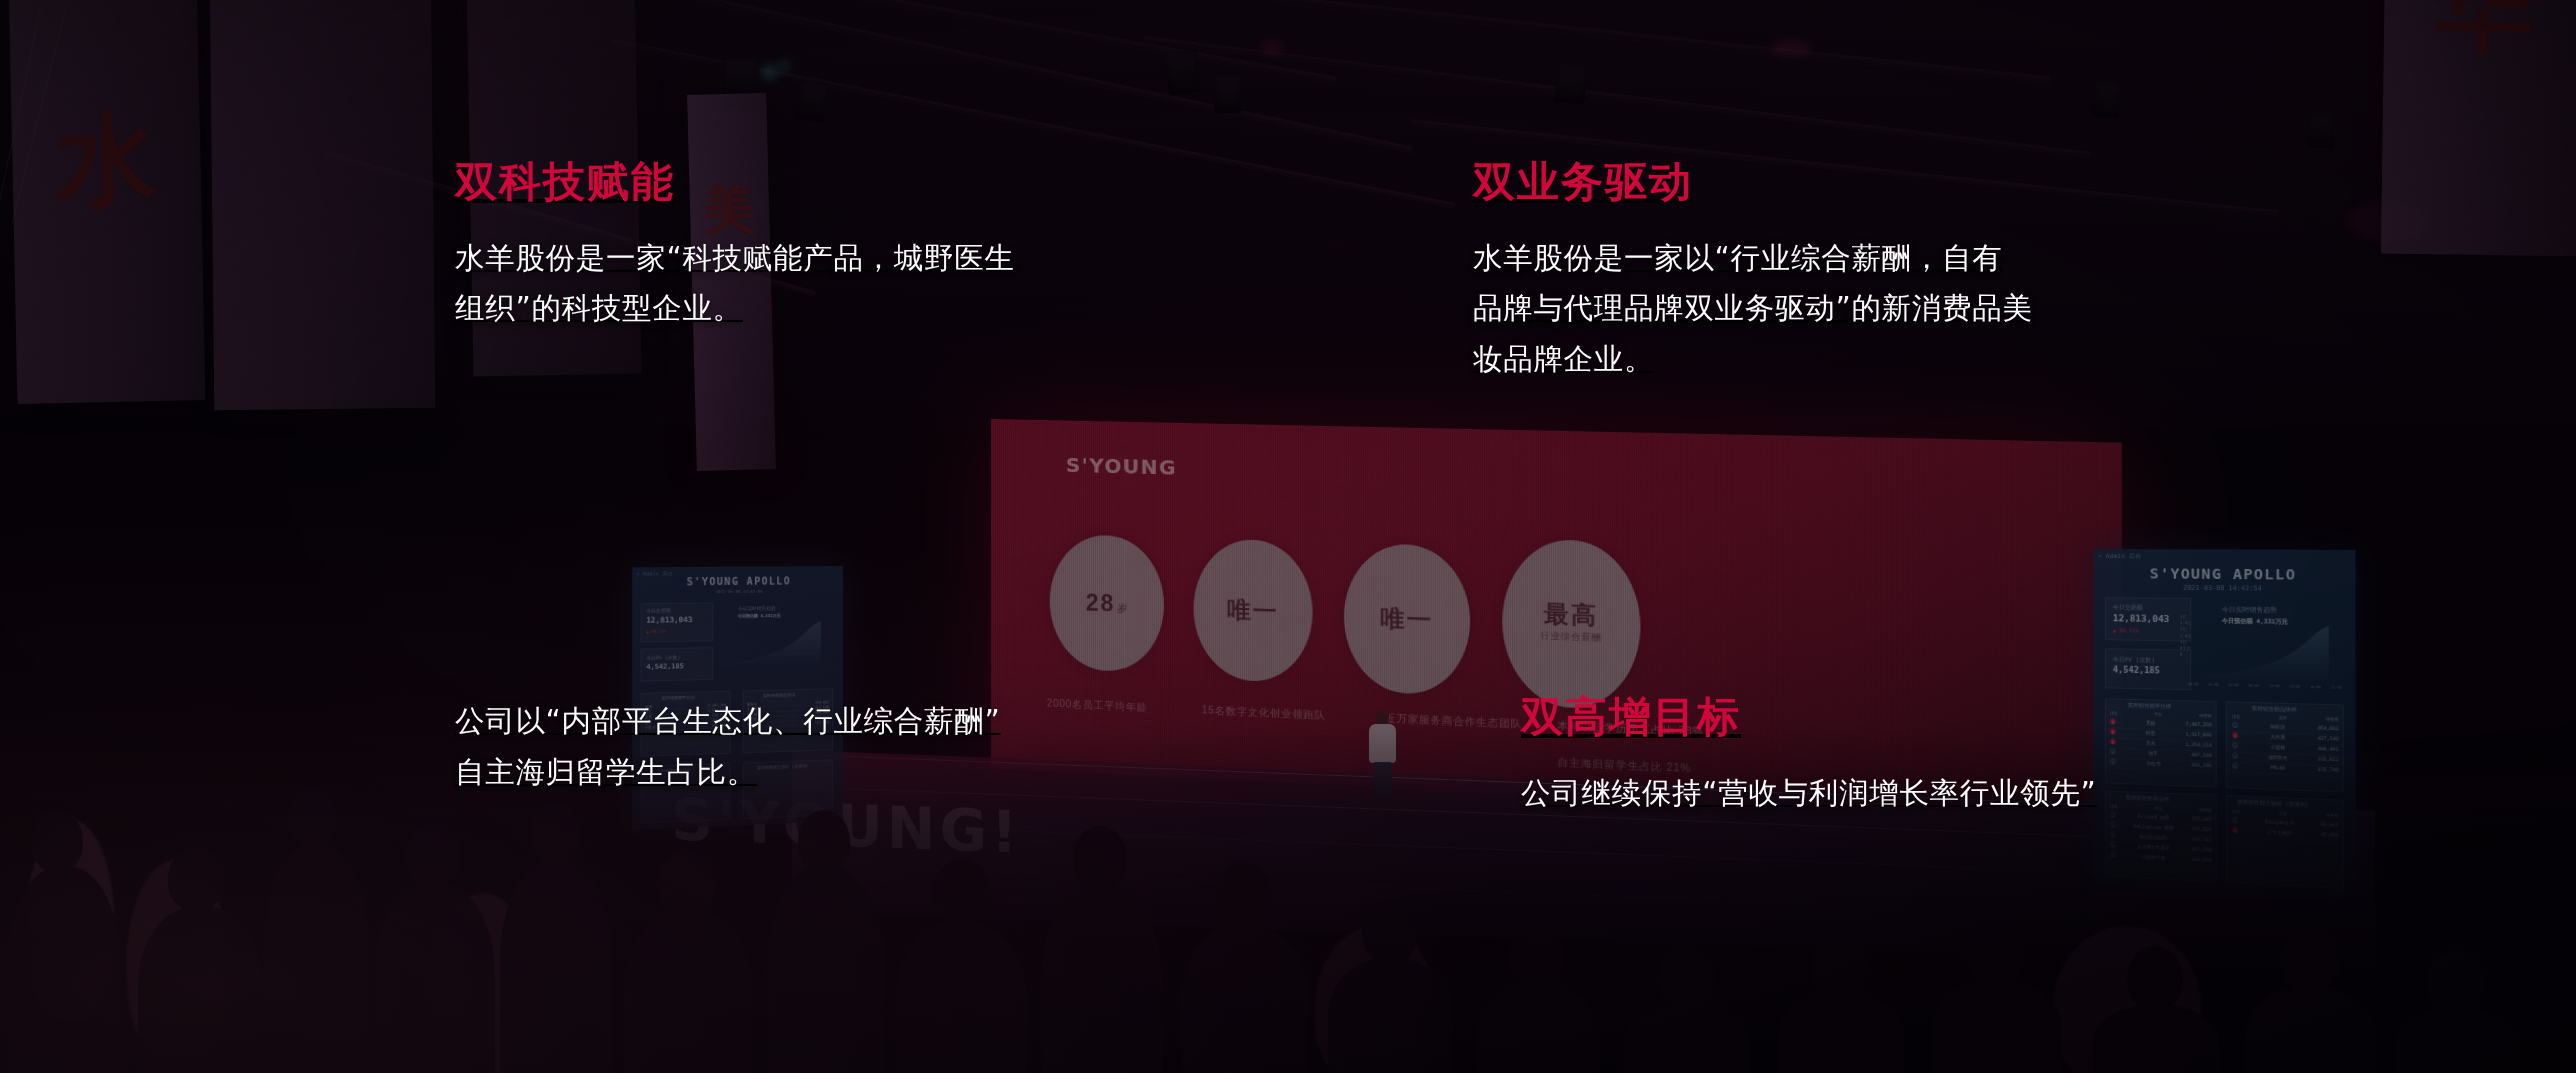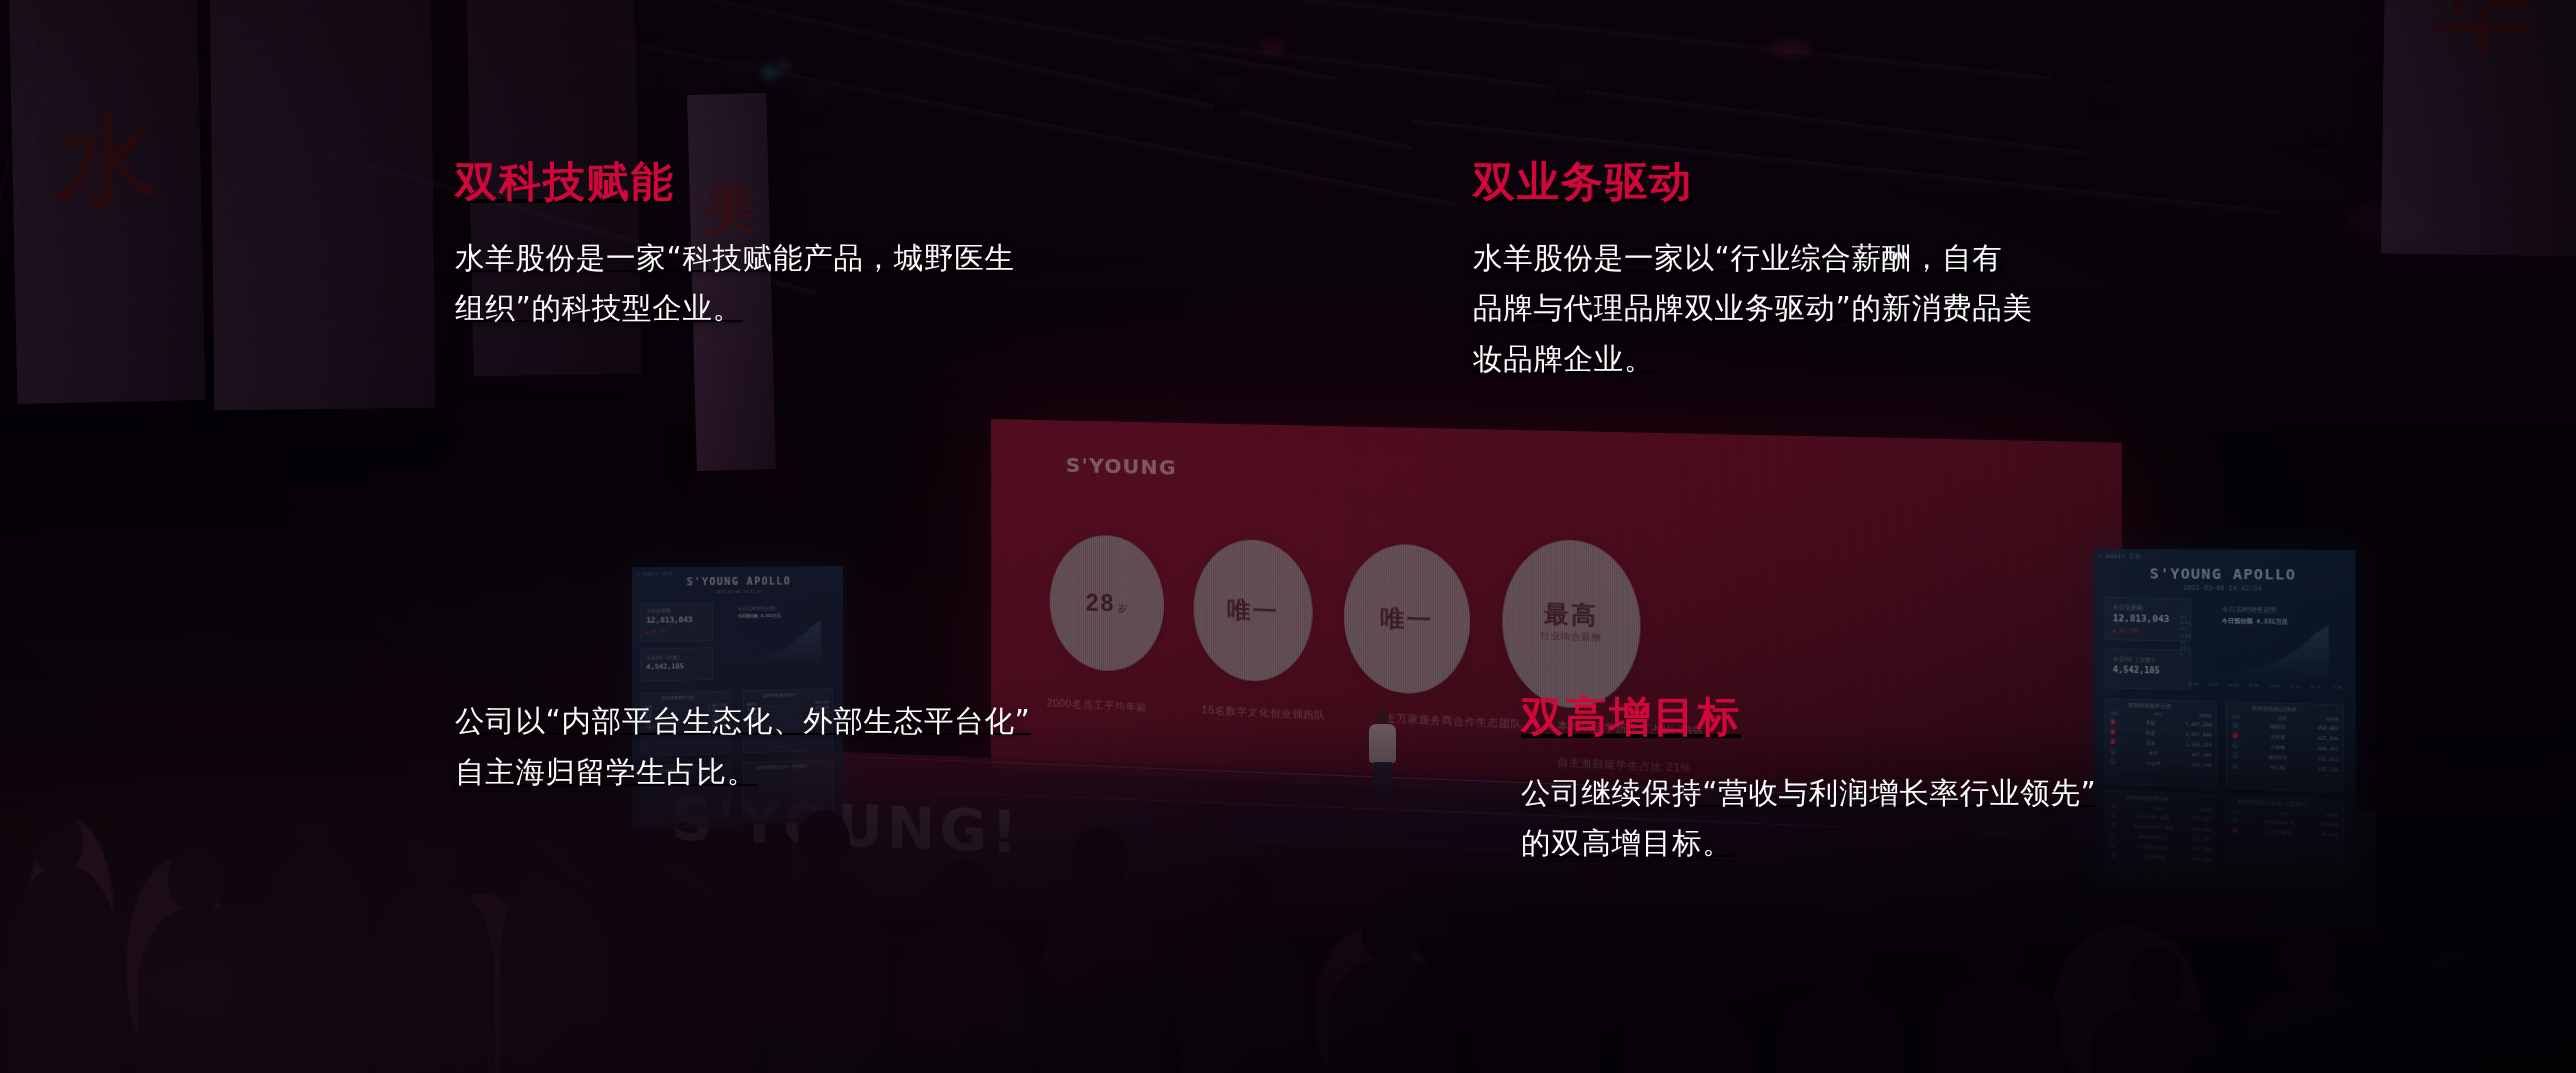--- a/index.html
+++ b/index.html
@@ -638,28 +638,27 @@
       <div class="txt-head">双业务驱动</div>
       <div class="txt-body">
         <div>水羊股份是一家以“行业综合薪酬，自有</div>
         <div>品牌与代理品牌双业务驱动”的新消费品美</div>
         <div>妆品牌企业。</div>
       </div>
     </div>
 
     <div class="txtblock" id="blk-bl">
       <div class="txt-body">
-        <div>公司以“内部平台生态化、外部生态平台化”</div>
+        <div>公司以“内部平台生态化、行业综合薪酬”</div>
         <div>自主海归留学生占比。</div>
       </div>
     </div>
 
     <div class="txtblock" id="blk-br">
       <div class="txt-head">双高增目标</div>
       <div class="txt-body">
         <div>公司继续保持“营收与利润增长率行业领先”</div>
-        <div>的双高增目标。</div>
       </div>
     </div>
 
   </div>
 </div>
 
 
 </body></html>

